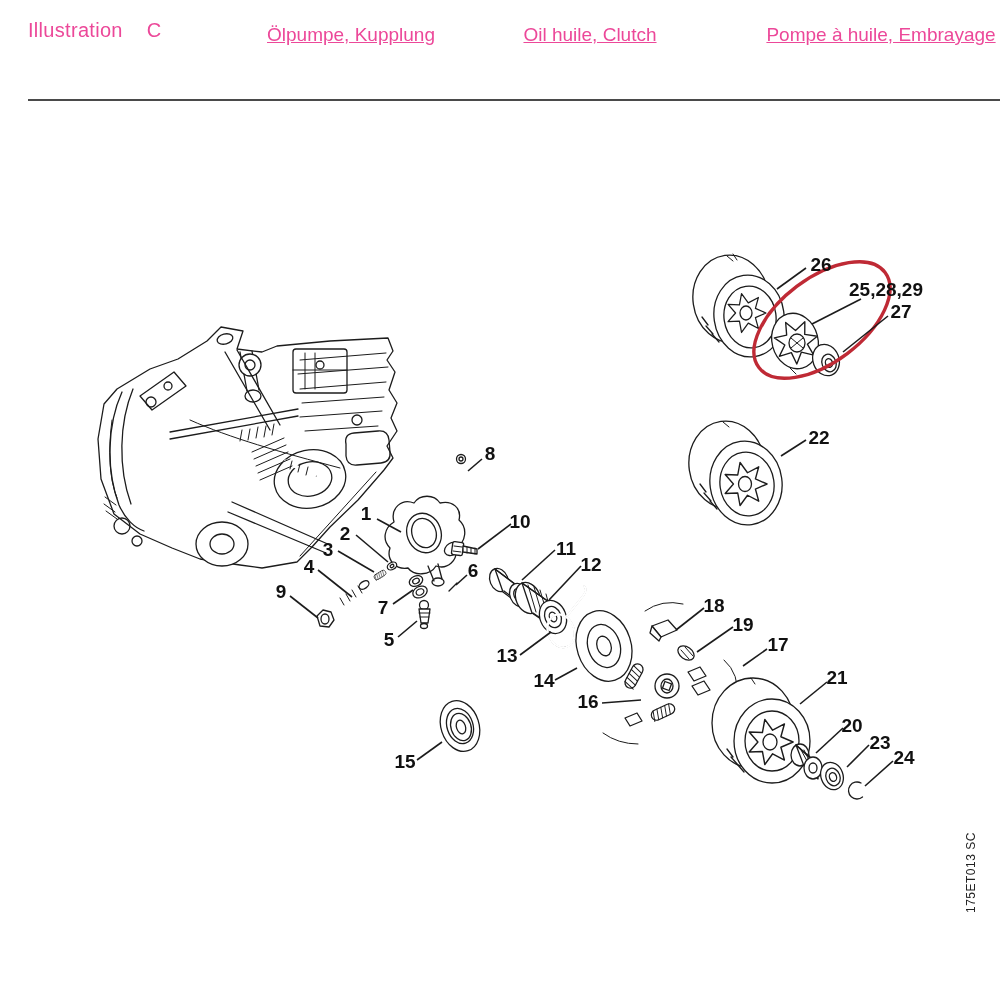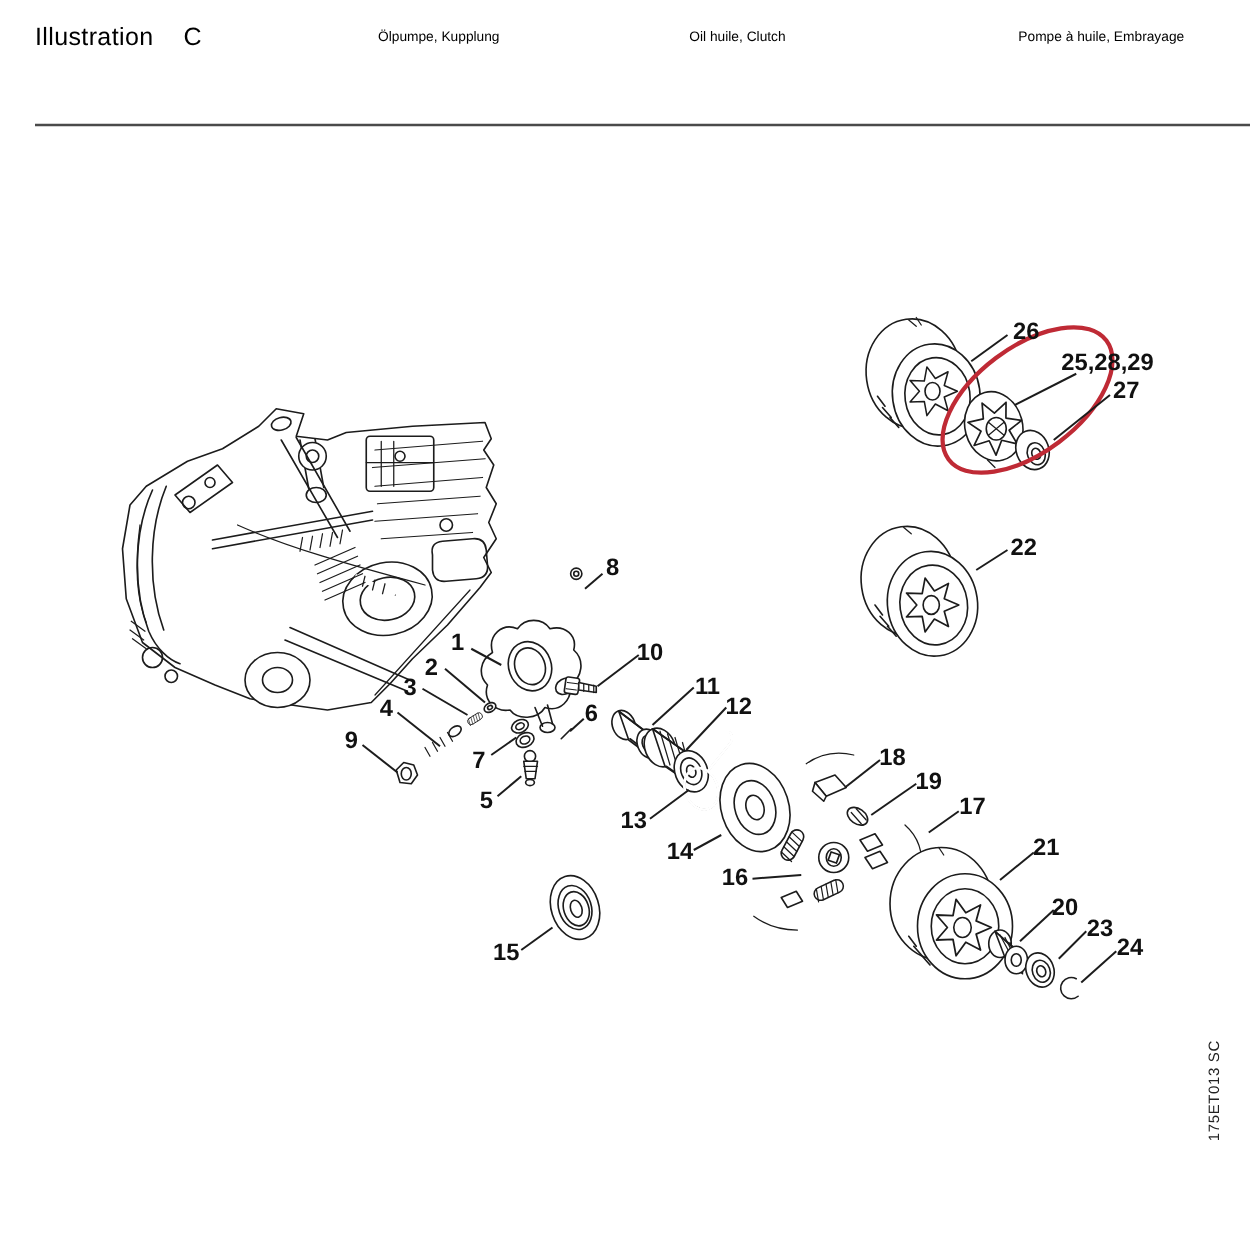--- a/index.html
+++ b/index.html
@@ -1,20 +1,20 @@
 <!DOCTYPE html>
 <html><head>
 <meta charset="utf-8">
 <style>
   html,body{margin:0;padding:0;background:#fff;}
   .page{position:relative;width:1000px;height:912px;background:#fff;overflow:hidden;
-        font-family:"Liberation Sans",sans-serif;color:#000000;}
+        font-family:"Liberation Sans",sans-serif;color:#ec4899;}
   .hdr-title{position:absolute;left:28px;top:19px;font-size:20px;letter-spacing:.3px;}
   .hdr-title .letter{margin-left:24px;}
-  .hdr-col{position:absolute;top:24px;font-size:11px;transform:translateX(-50%);white-space:nowrap;}
+  .hdr-col{position:absolute;top:24px;font-size:19px;transform:translateX(-50%);white-space:nowrap;text-decoration:underline;}
   .hdr-de{left:351px;}
   .hdr-en{left:590px;}
   .hdr-fr{left:881px;}
   .divider{position:absolute;left:28px;right:0;top:99px;height:2px;background:#4a4a4a;}
   svg{position:absolute;left:0;top:0;}
   .ln{stroke:#1c1c1c;stroke-width:1.3;fill:none;stroke-linejoin:round;stroke-linecap:round;}
   .fw{fill:#fff;}
   .thin{stroke-width:1;}
   .leader{stroke:#1c1c1c;stroke-width:1.6;fill:none;}
   .plabel{font-family:"Liberation Sans",sans-serif;font-weight:bold;font-size:19px;fill:#111;}

